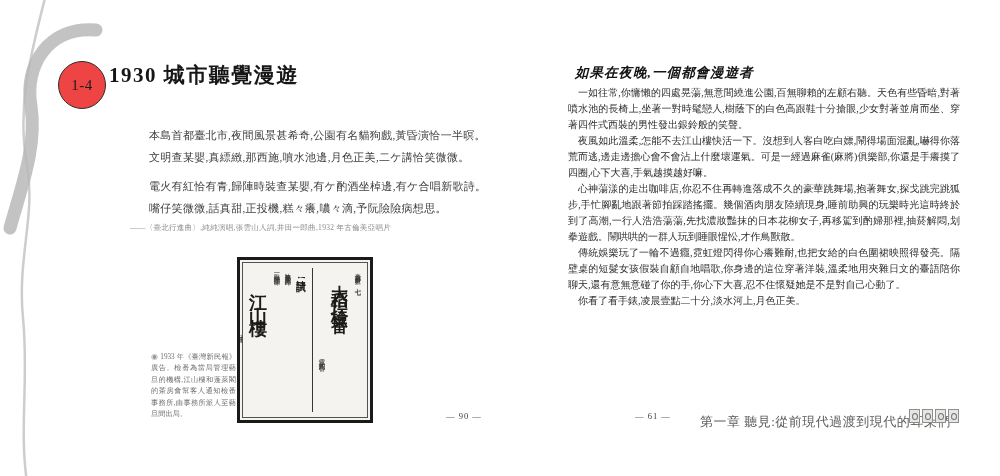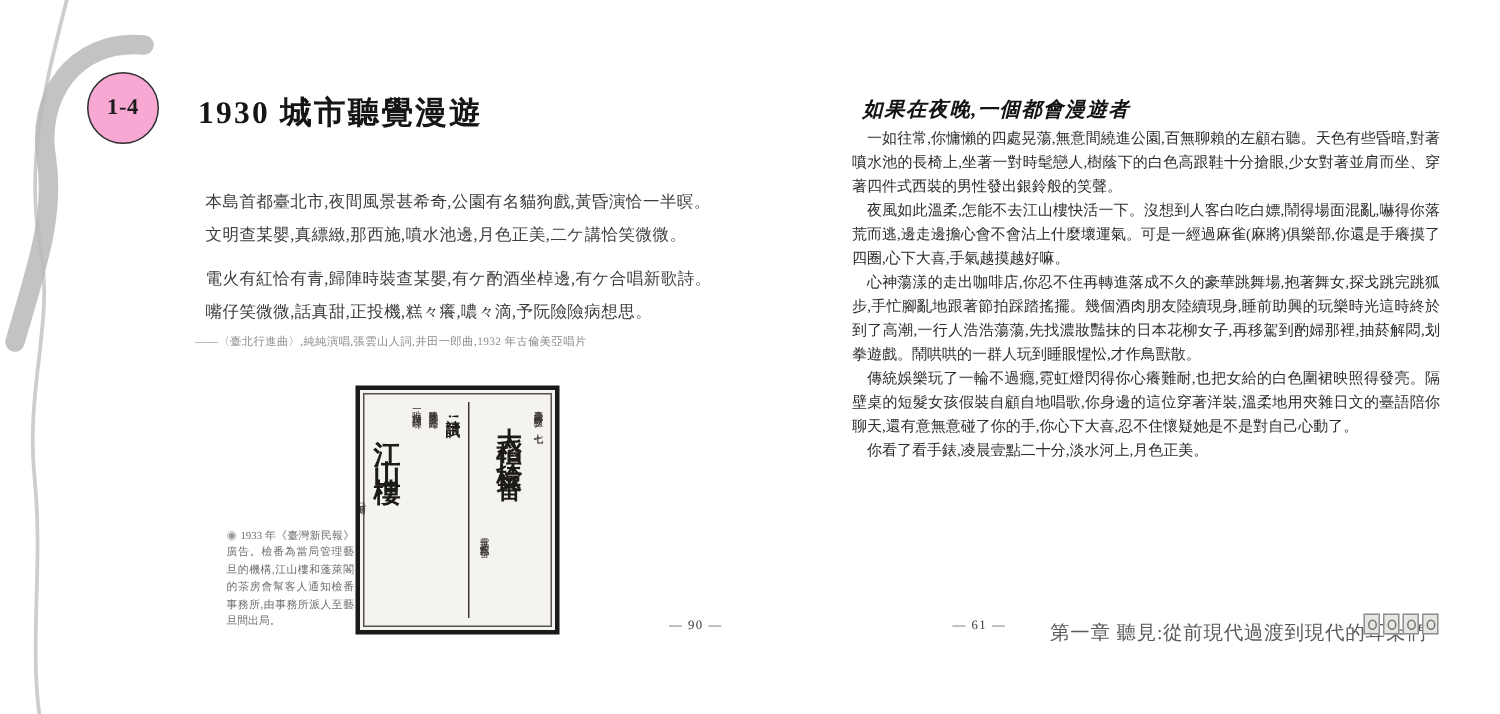--- a/index.html
+++ b/index.html
@@ -8,32 +8,32 @@
     font-family:"Liberation Serif","DejaVu Serif",serif;color:#2b2b2b;
     overflow:hidden;
   }
   .abs{position:absolute;}
 
   
   #decor{left:0;top:0;width:130px;height:476px;pointer-events:none;}
 
   
   .badge{
-    left:58px;top:48px;width:46px;height:46px;border:1.5px solid #2e2e2e;
-    border-radius:50%;background:#f9a8d4;display:flex;align-items:center;justify-content:center;
-    font-size:15px;color:#1c1c1c;letter-spacing:0.5px;z-index:3;font-weight:bold;
+    left:58px;top:61px;width:46px;height:46px;border:1.5px solid #2e2e2e;
+    border-radius:50%;background:#ef4444;display:flex;align-items:center;justify-content:center;
+    font-size:15px;color:#1c1c1c;letter-spacing:0.5px;z-index:3;
   }
 
   .title{
-    left:132px;top:61px;font-size:21px;font-weight:bold;color:#161616;
+    left:109px;top:61px;font-size:21px;font-weight:bold;color:#161616;
     letter-spacing:1.5px;white-space:nowrap;z-index:3;
   }
 
   .poem{left:133px;top:124px;width:332px;font-size:11px;color:#3d3d3d;}
-  .poem .stanza{margin:0 0 7px 4px;}
+  .poem .stanza{margin:0 0 7px 16px;}
   .poem .line{line-height:22px;white-space:nowrap;letter-spacing:0.3px;}
 
   .attribution{
     left:130px;top:223px;font-size:7.5px;color:#8b8b8b;letter-spacing:0.3px;white-space:nowrap;
   }
 
   
   .fig-caption{
     left:151px;top:351px;width:85px;font-size:7.2px;line-height:11.4px;color:#6e6e6e;
     text-align:justify;

